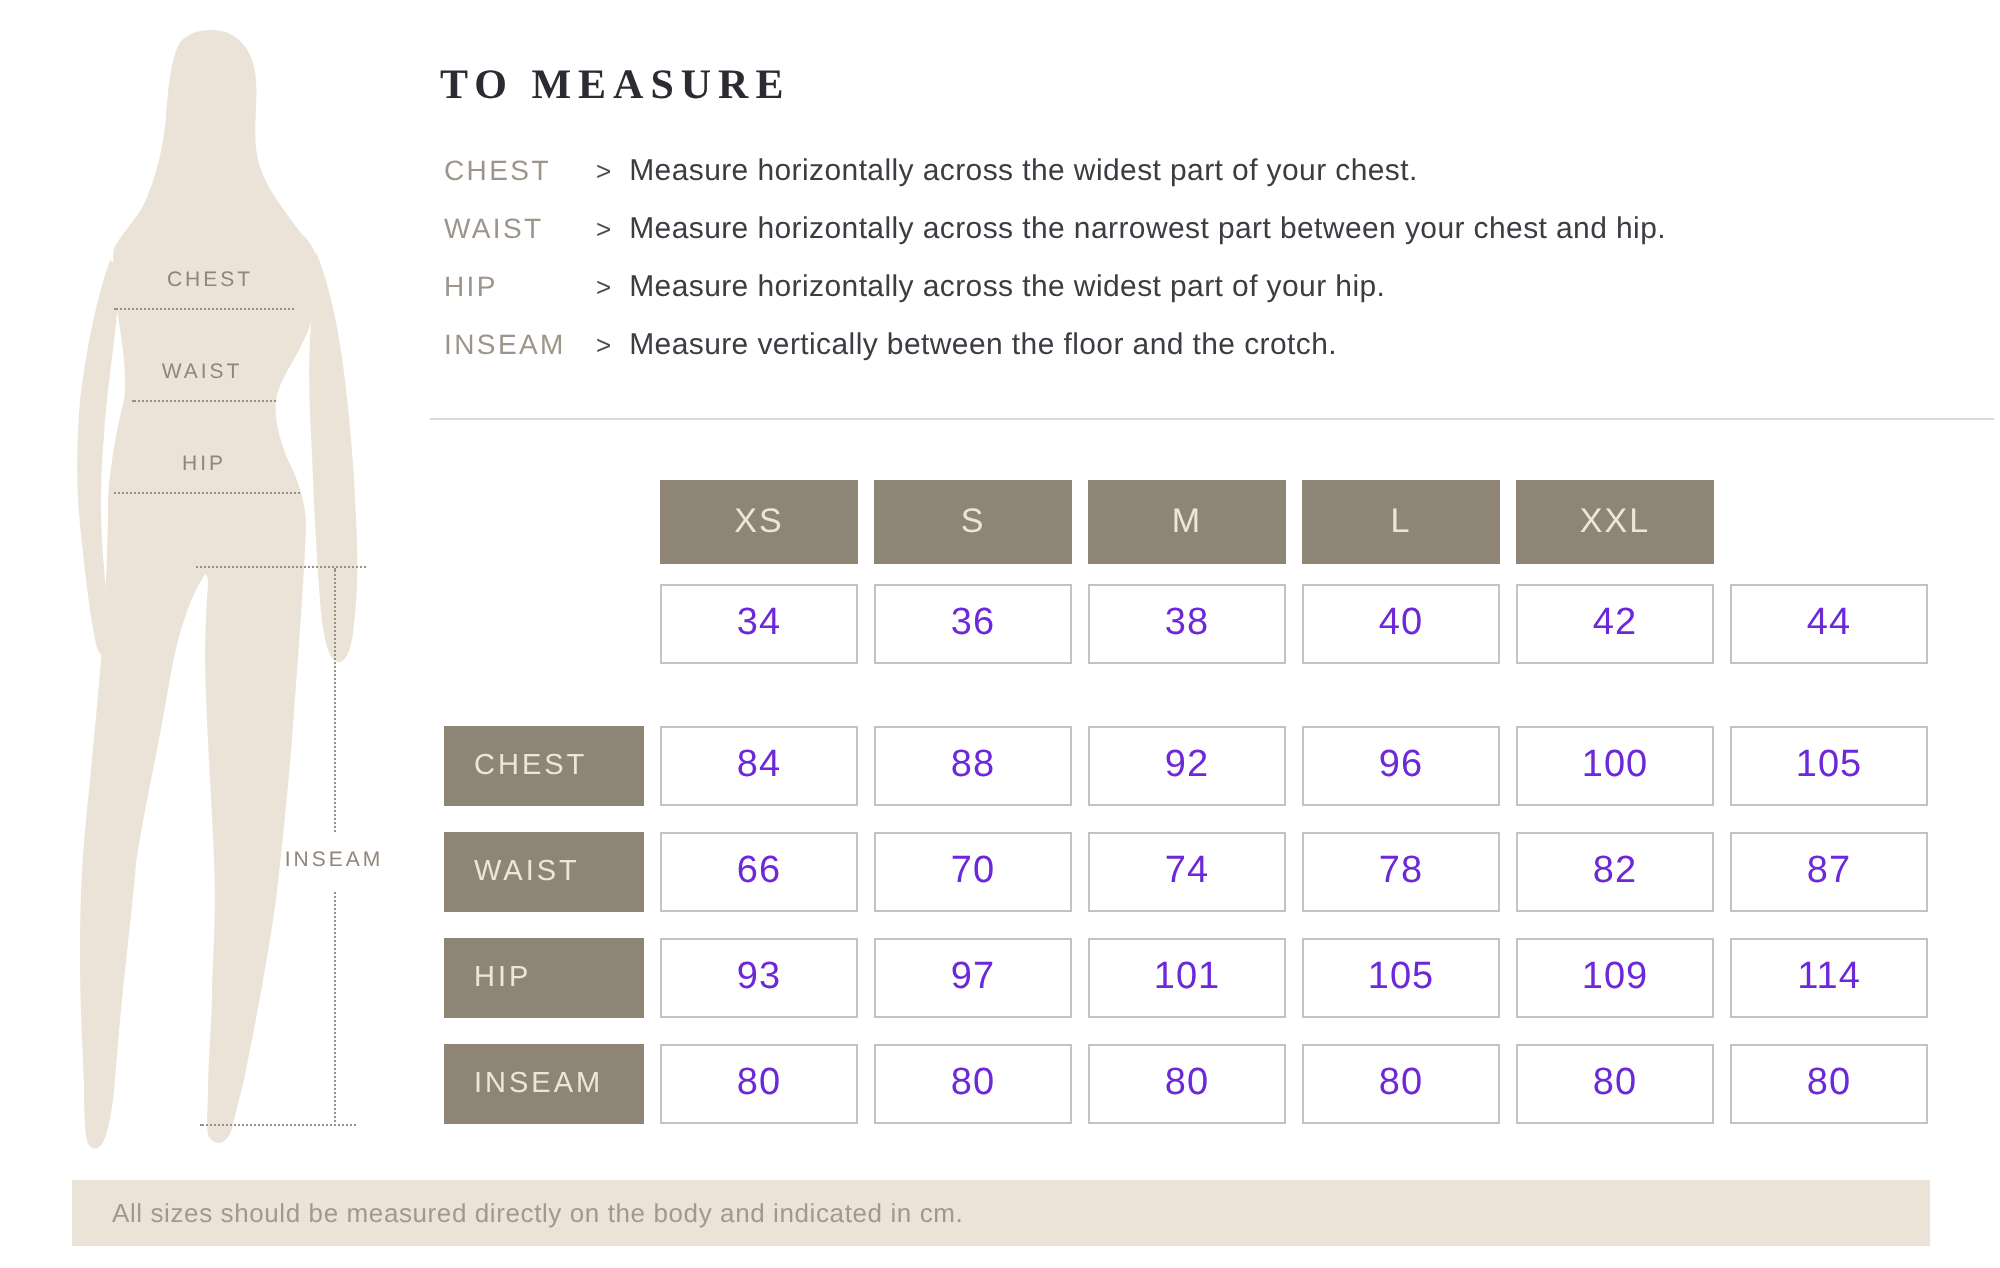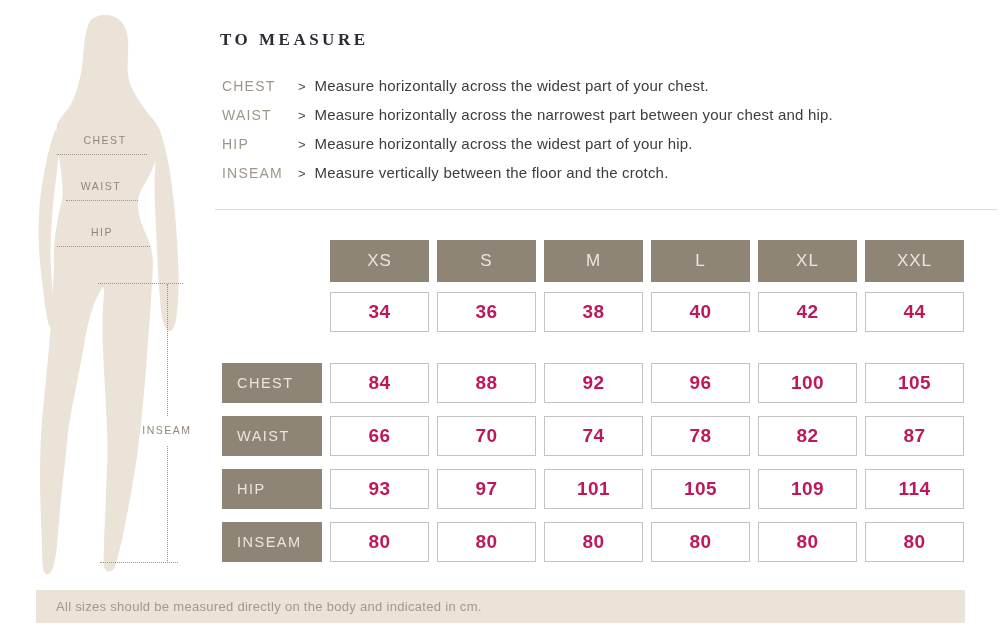--- a/index.html
+++ b/index.html
@@ -16,21 +16,21 @@
     position:absolute; font-size:10.5px; letter-spacing:1.5px; color:#8f8779;
     text-align:center; font-weight:300; white-space:nowrap;
   }
   .dot-h { position:absolute; border-top:1px dotted #9a9184; height:0; }
   .dot-v { position:absolute; border-left:1px dotted #9a9184; width:0; }
 
   
   .page-title {
     position:absolute; left:220px; top:30px;
     font-family:"Liberation Serif","DejaVu Serif",serif;
-    font-size:17px; font-weight:600; letter-spacing:3.5px; color:#2b2b33;
+    font-size:21px; font-weight:600; letter-spacing:3.5px; color:#2b2b33;
   }
   .instr-row { position:absolute; left:222px; display:flex; align-items:baseline; white-space:nowrap; }
   .instr-label { width:76px; font-size:14px; letter-spacing:1.2px; color:#9d9589; font-weight:300; flex:0 0 76px; }
   .instr-chevron { font-size:13px; color:#4a4a50; margin-right:9px; }
   .instr-text { font-size:15px; color:#3c3c42; letter-spacing:0.2px;text-align:right; }
 
   .divider { position:absolute; left:215px; top:209px; width:782px; border-top:1px solid #dadada; }
 
   
   .t-row { position:absolute; left:222px; display:flex; gap:8px; }
@@ -40,23 +40,23 @@
     display:flex; align-items:center; padding-left:15px;
     font-size:14.5px; letter-spacing:1.5px; font-weight:300; height:40px;
   }
   .t-head {
     width:99px; flex:0 0 99px; height:42px; background:#8e8577; color:#ece6da;
     display:flex; align-items:center; justify-content:center;
     font-size:17px; letter-spacing:1px; font-weight:300;
   }
   .t-cell {
     width:99px; flex:0 0 99px; height:40px; background:#fff;
-    border:1px solid #c3c3c3; color:#be185d;
+    border:1px solid #c3c3c3; color:#6d28d9;
     display:flex; align-items:center; justify-content:center;
-    font-size:19px; font-weight:700; letter-spacing:0.5px;
+    font-size:19px; font-weight:400; letter-spacing:0.5px;
   }
 
   
   .footer-note {
     position:absolute; left:36px; top:590px; width:929px; height:33px;
     background:#ebe2d8; color:#a29989; font-size:13px; letter-spacing:0.3px;
     display:flex; align-items:center; padding-left:20px; font-weight:300;
   }
 </style>
 </head>
@@ -113,21 +113,20 @@
   </div>
 
   <div class="divider"></div>
 
   <div class="t-row" style="top:240px;">
     <div class="t-spacer"></div>
     <div class="t-head">XS</div>
     <div class="t-head">S</div>
     <div class="t-head">M</div>
     <div class="t-head">L</div>
-    <div class="t-head">XL</div>
     <div class="t-head">XXL</div>
   </div>
 
   <div class="t-row" style="top:292px;">
     <div class="t-spacer"></div>
     <div class="t-cell">34</div>
     <div class="t-cell">36</div>
     <div class="t-cell">38</div>
     <div class="t-cell">40</div>
     <div class="t-cell">42</div>

